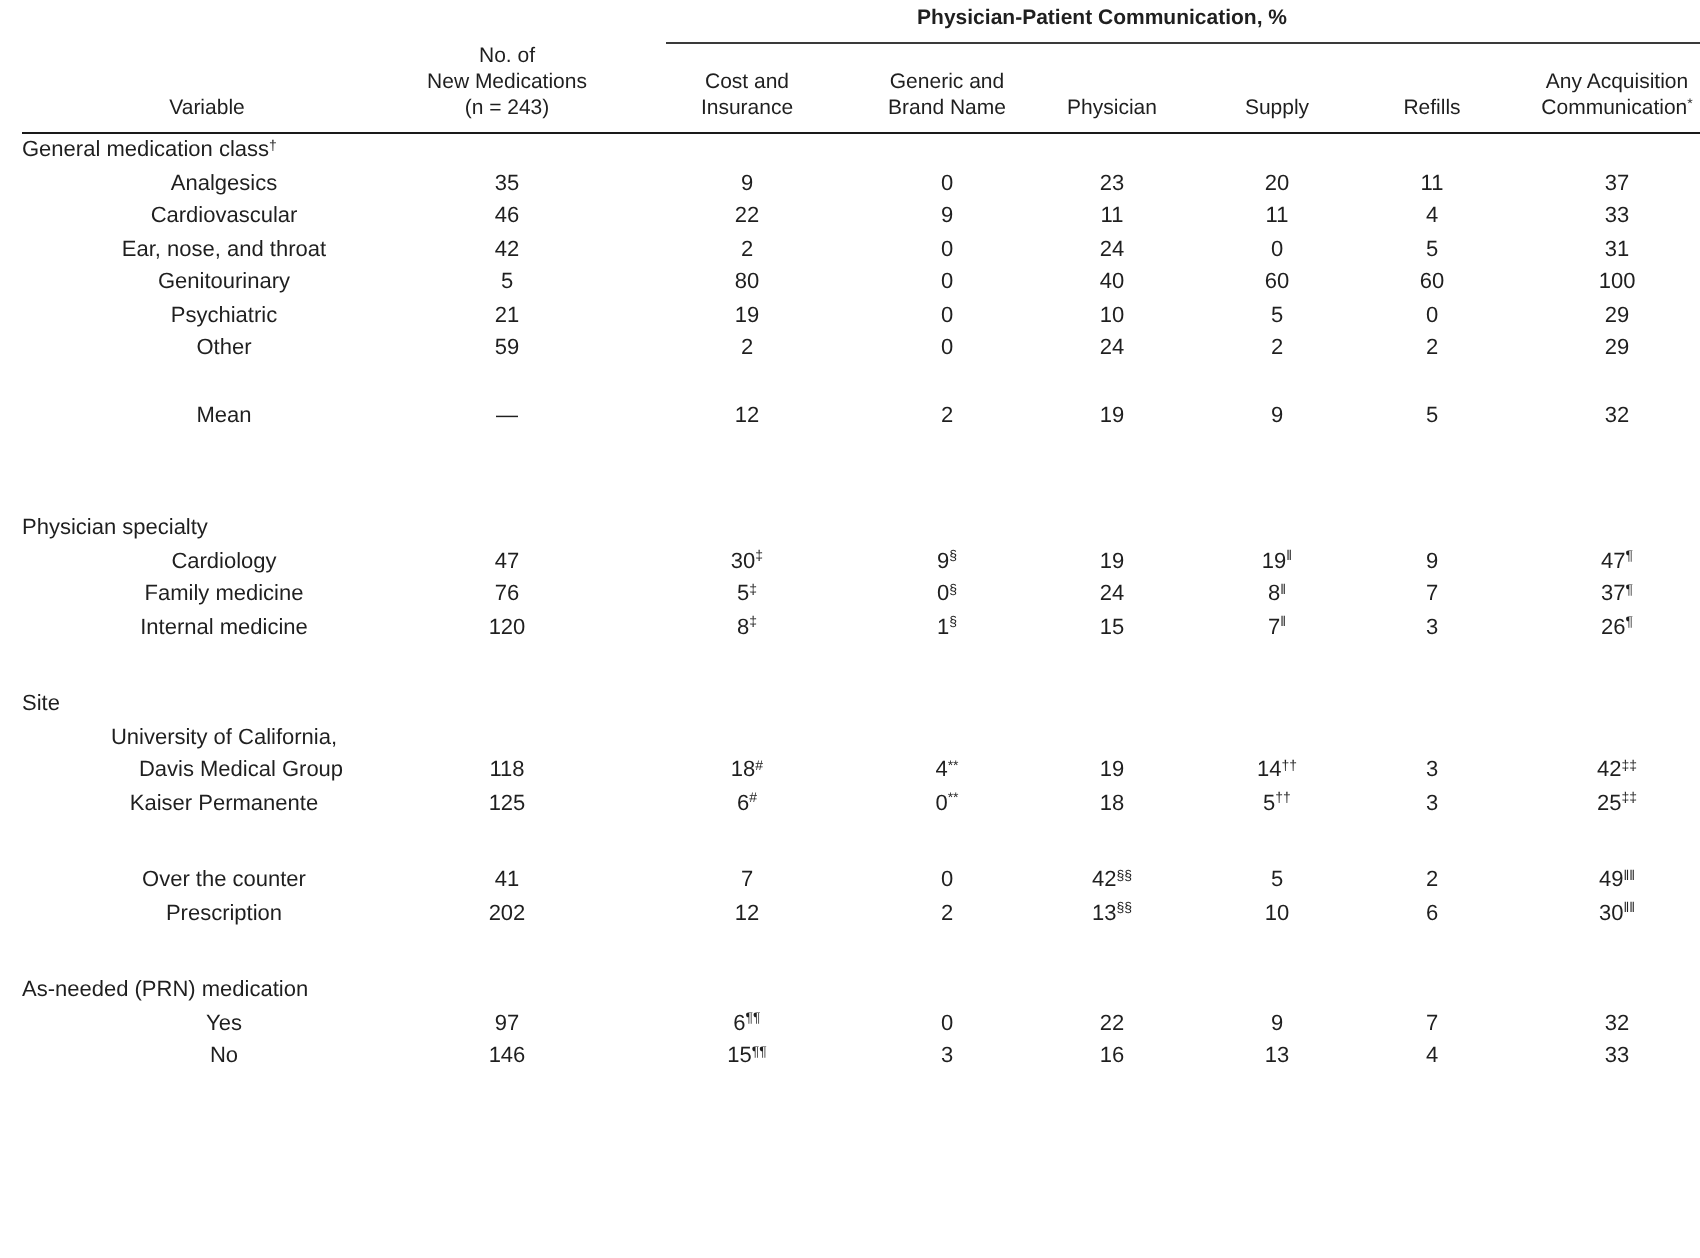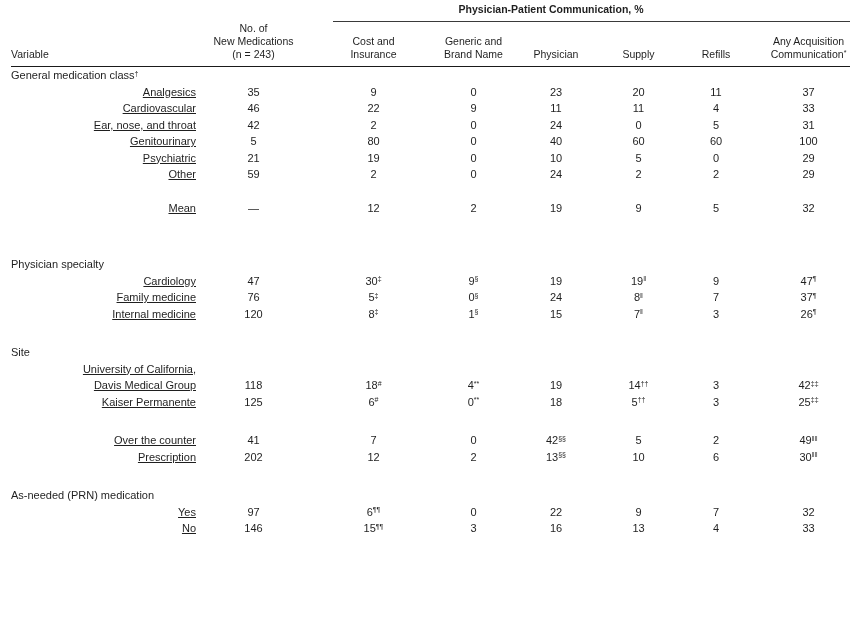--- a/index.html
+++ b/index.html
@@ -23,24 +23,24 @@
     padding:3px 70px 5px 0;
   }
   .spanner-rule{border-top:1px solid #3a3a3a;margin-left:22px;height:0;}
   
   .colhead td{
     font-weight:normal;font-size:10.5px;line-height:13px;
     text-align:center;vertical-align:bottom;
     border-bottom:1.5px solid #1a1a1a;
     padding-bottom:5px;
   }
-  .colhead td.first{text-align:left;}
+  .colhead td.first{text-align:center;}
   
   .num{text-align:center;}
-  .label{ text-align:right;text-decoration:underline;}
+  .label{ text-align:center;}
   .indent1{padding-left:17px;}
   .indent2{padding-left:34px;}
   .section-title td{text-align:left;}
   sup{font-size:7px;line-height:0;vertical-align:baseline;position:relative;top:-3.5px;}
 </style>
 </head>
 <body>
 
 <table>
   <colgroup>

